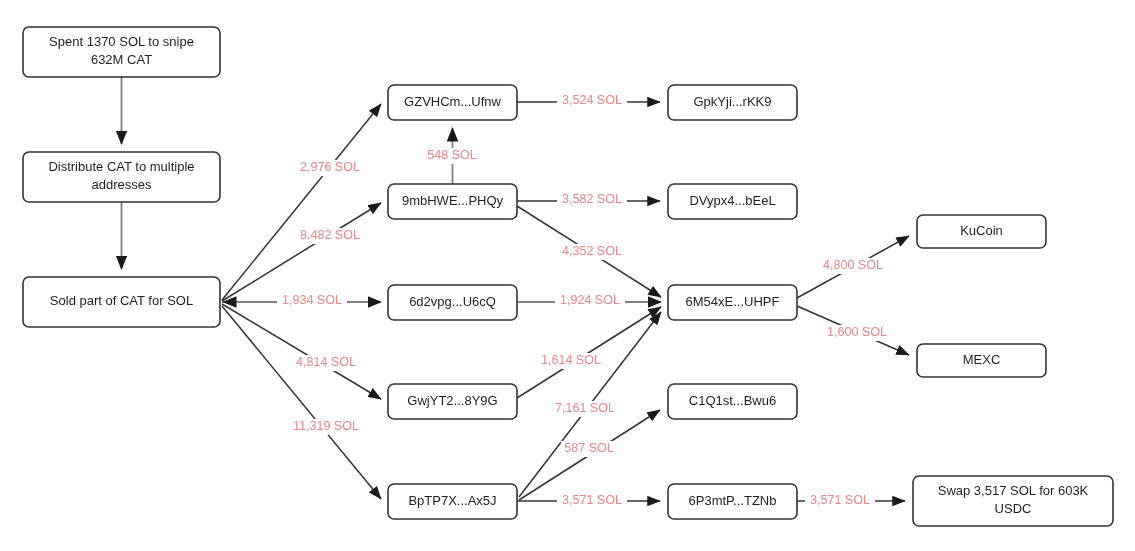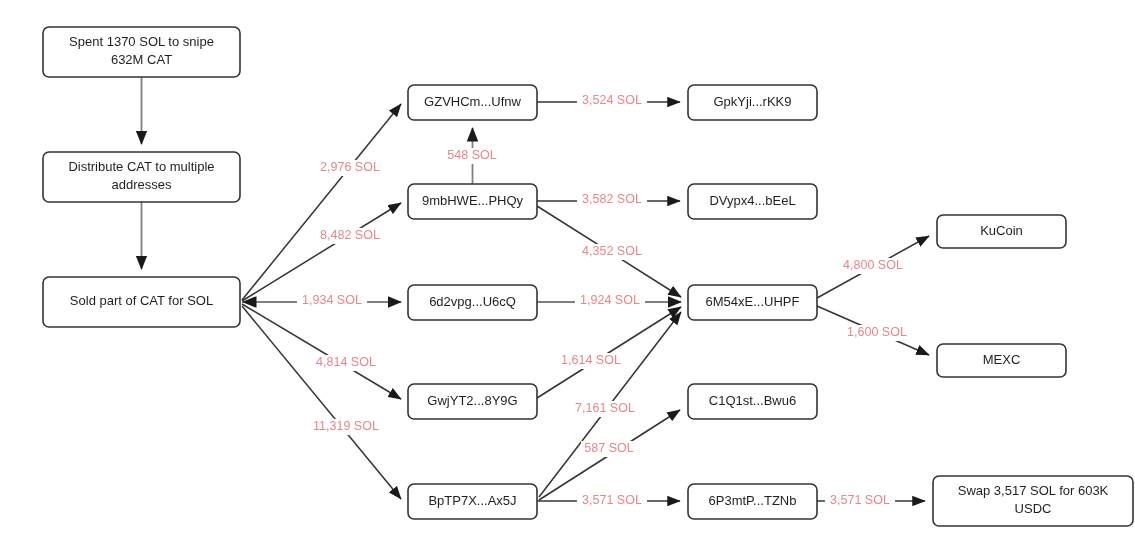--- a/index.html
+++ b/index.html
@@ -11,21 +11,20 @@
     width: 1135px;
     height: 551px;
     font-family: "Liberation Sans", sans-serif;
     overflow: hidden;
   }
   #flow-root {
     position: relative;
     width: 1001px;
     height: 551px;
     background: #ffffff;
-    margin-left: 20px;
   }
   svg#flow-svg {
     position: absolute;
     top: 0;
     left: 0;
     width: 1135px;
     height: 551px;
     display: block;
   }
   .node-rect {

